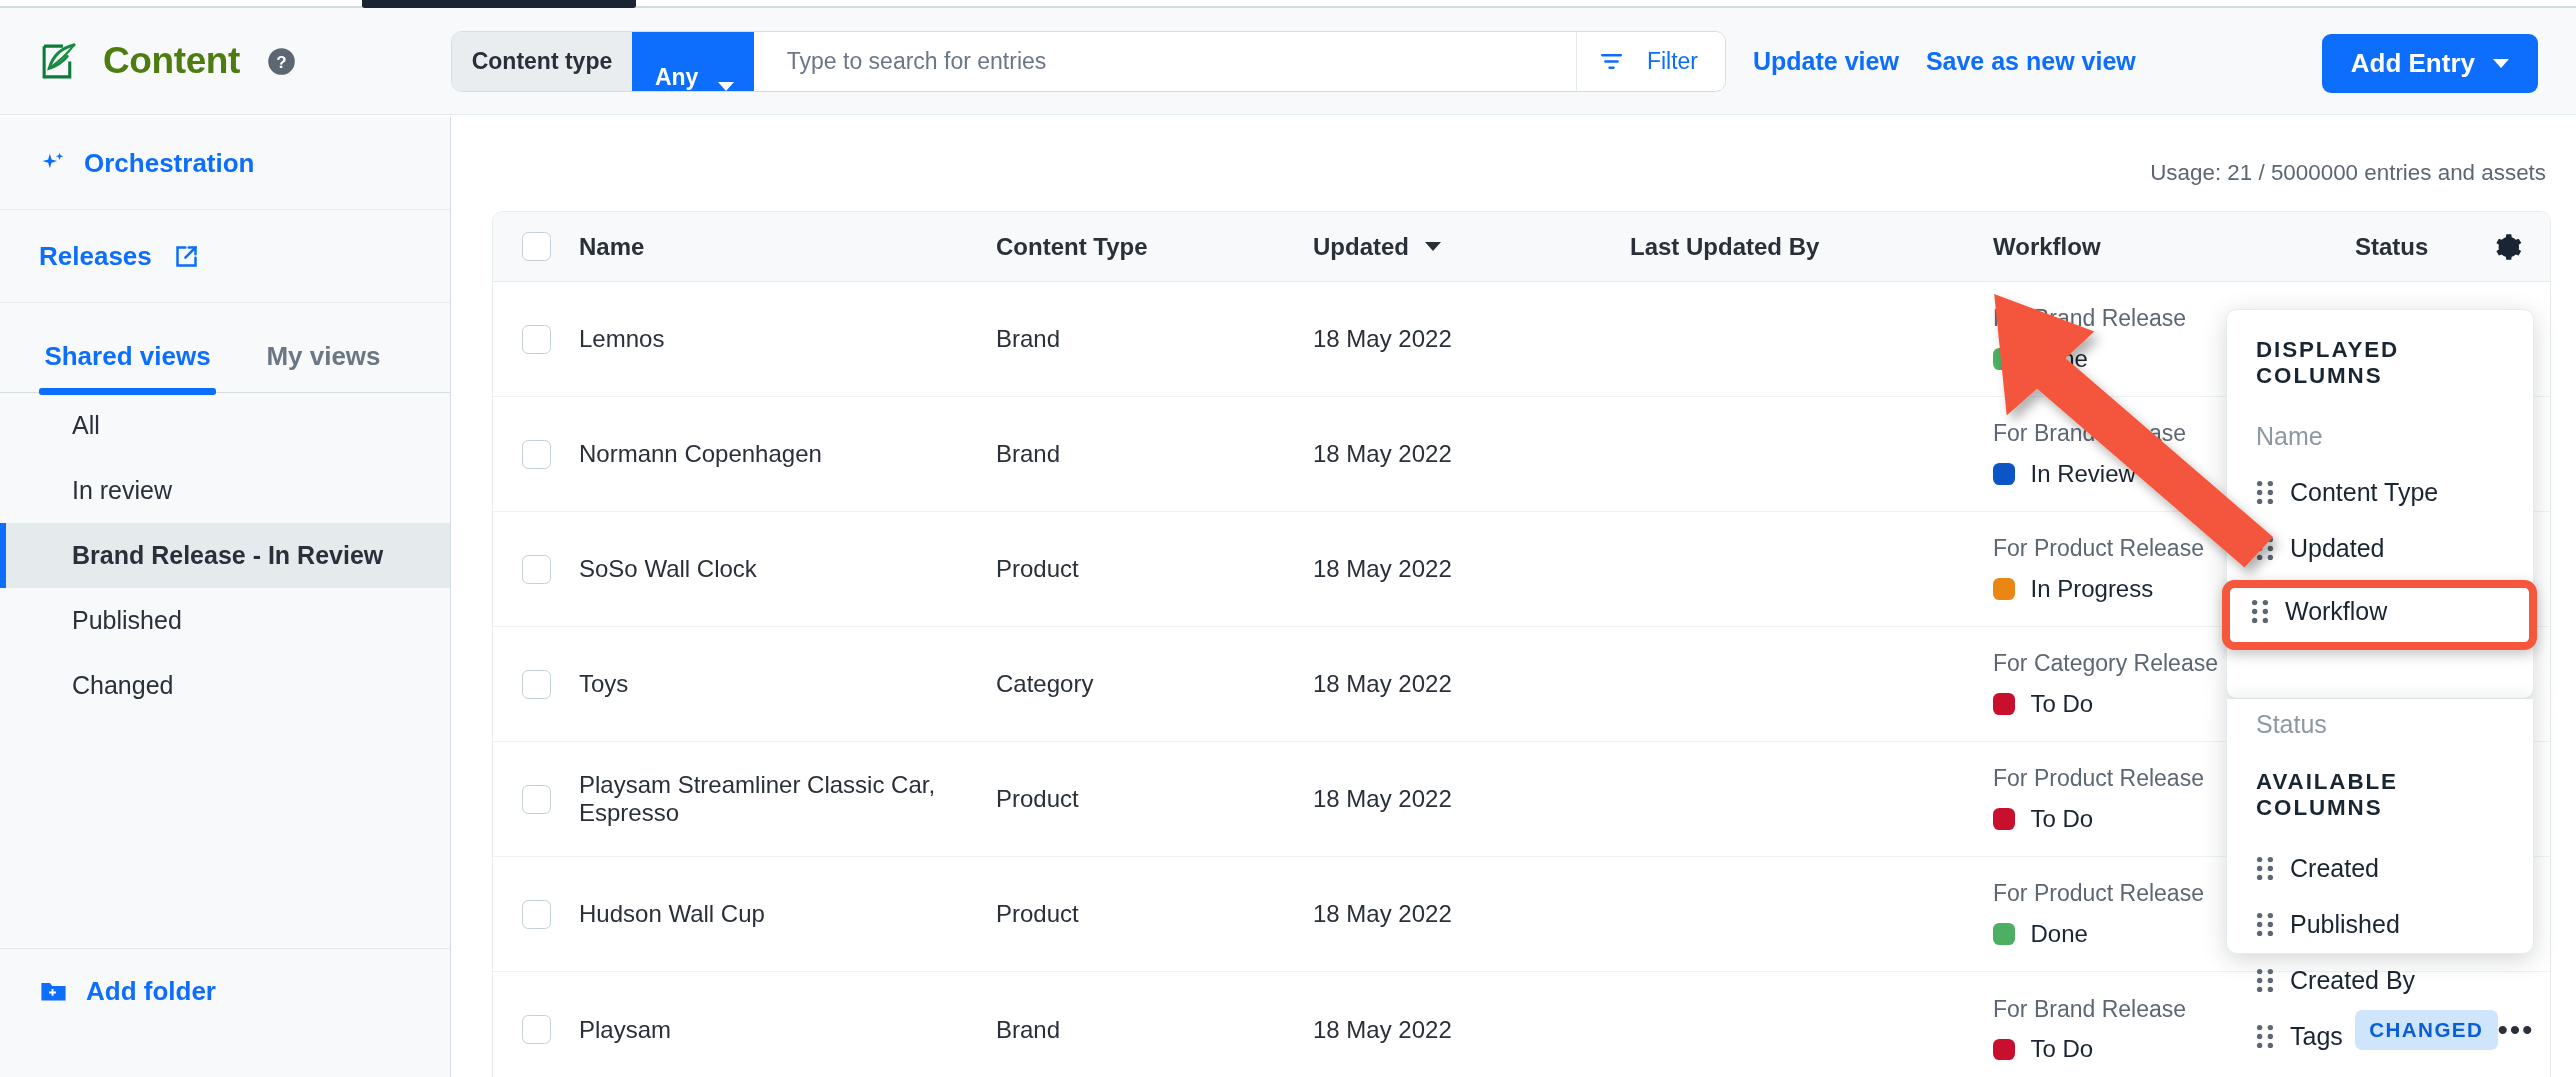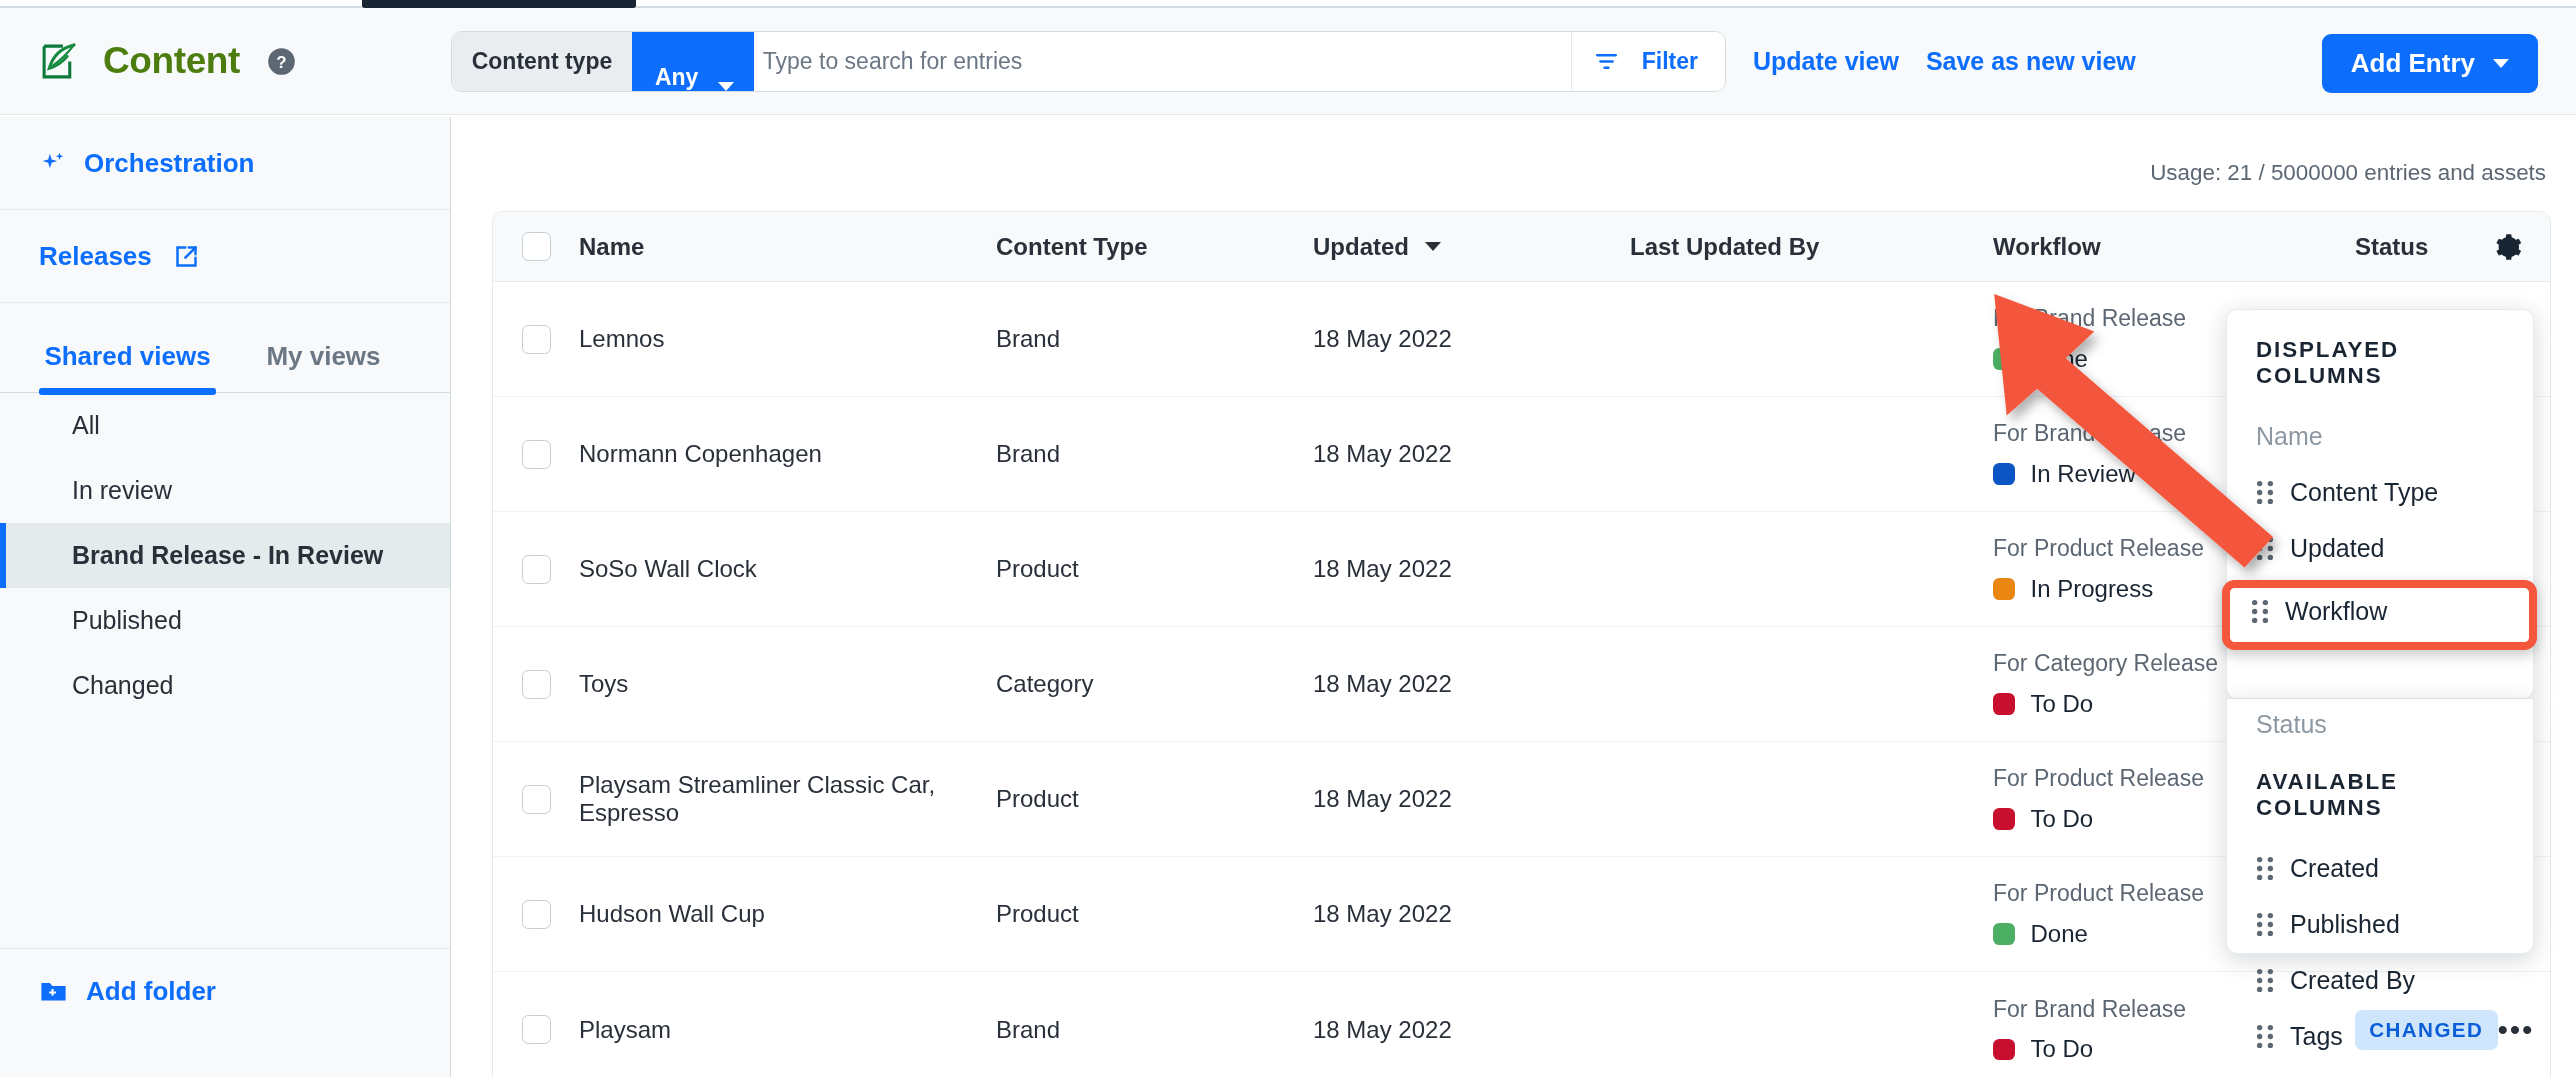--- a/index.html
+++ b/index.html
@@ -60,30 +60,29 @@
   }
   .caret-down {
     width: 0; height: 0;
     border-left: 8px solid transparent; border-right: 8px solid transparent;
     border-top: 9px solid #ffffff;
   }
   .search-input {
     flex: 1; height: 100%; border: none; outline: none;
     font-family: "Liberation Sans", sans-serif;
     font-size: 23px; color: #2a3039;
-    padding: 0 9px; background: transparent;
+    padding: 0 33px; background: transparent;
   }
   .search-input::placeholder { color: #6b7785; }
   .filter-btn {
     display: flex; align-items: center; gap: 23px;
     height: 100%; padding: 0 27px 0 21.5px;
     border-left: 1.8px solid #e5ebed;
     color: #0d6efd; font-size: 23px; cursor: pointer;
     background: #fff;
-    font-weight: bold;
   }
   .filter-icon { width: 25px; height: 25px; display: block; }
 
   .link-btn {
     color: #0d6efd; font-size: 25px; font-weight: bold;
     margin-left: 27px; cursor: pointer; white-space: nowrap;
   }
   .add-entry {
     position: absolute; right: 38px; top: 26px;
     height: 59px; background: #0d6efd; color: #fff;

